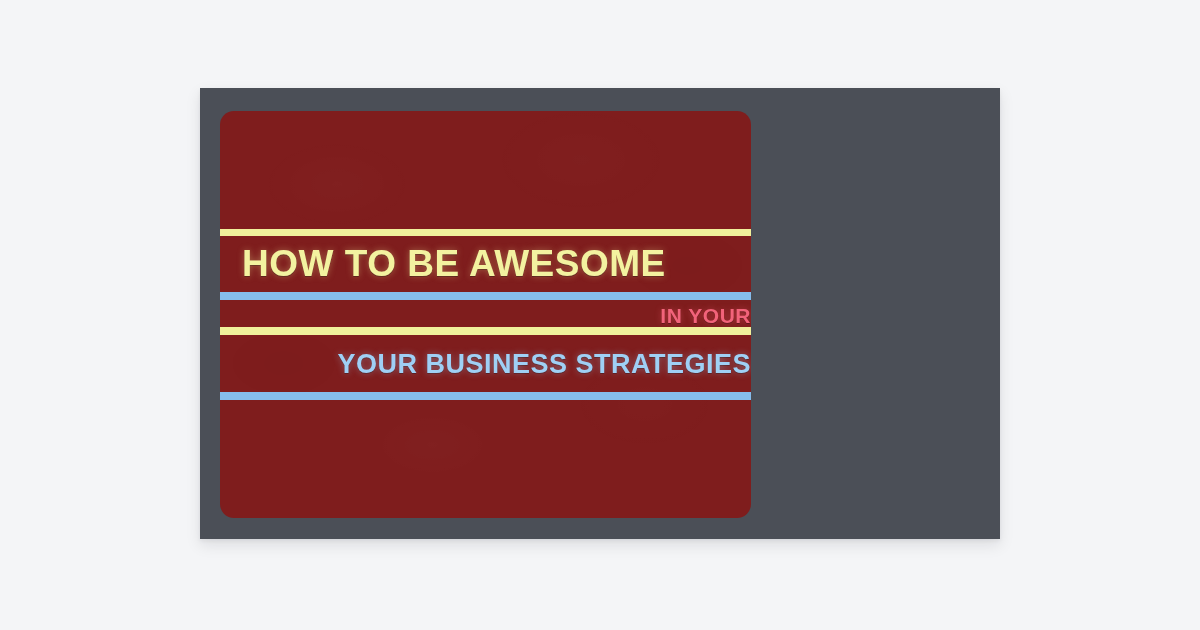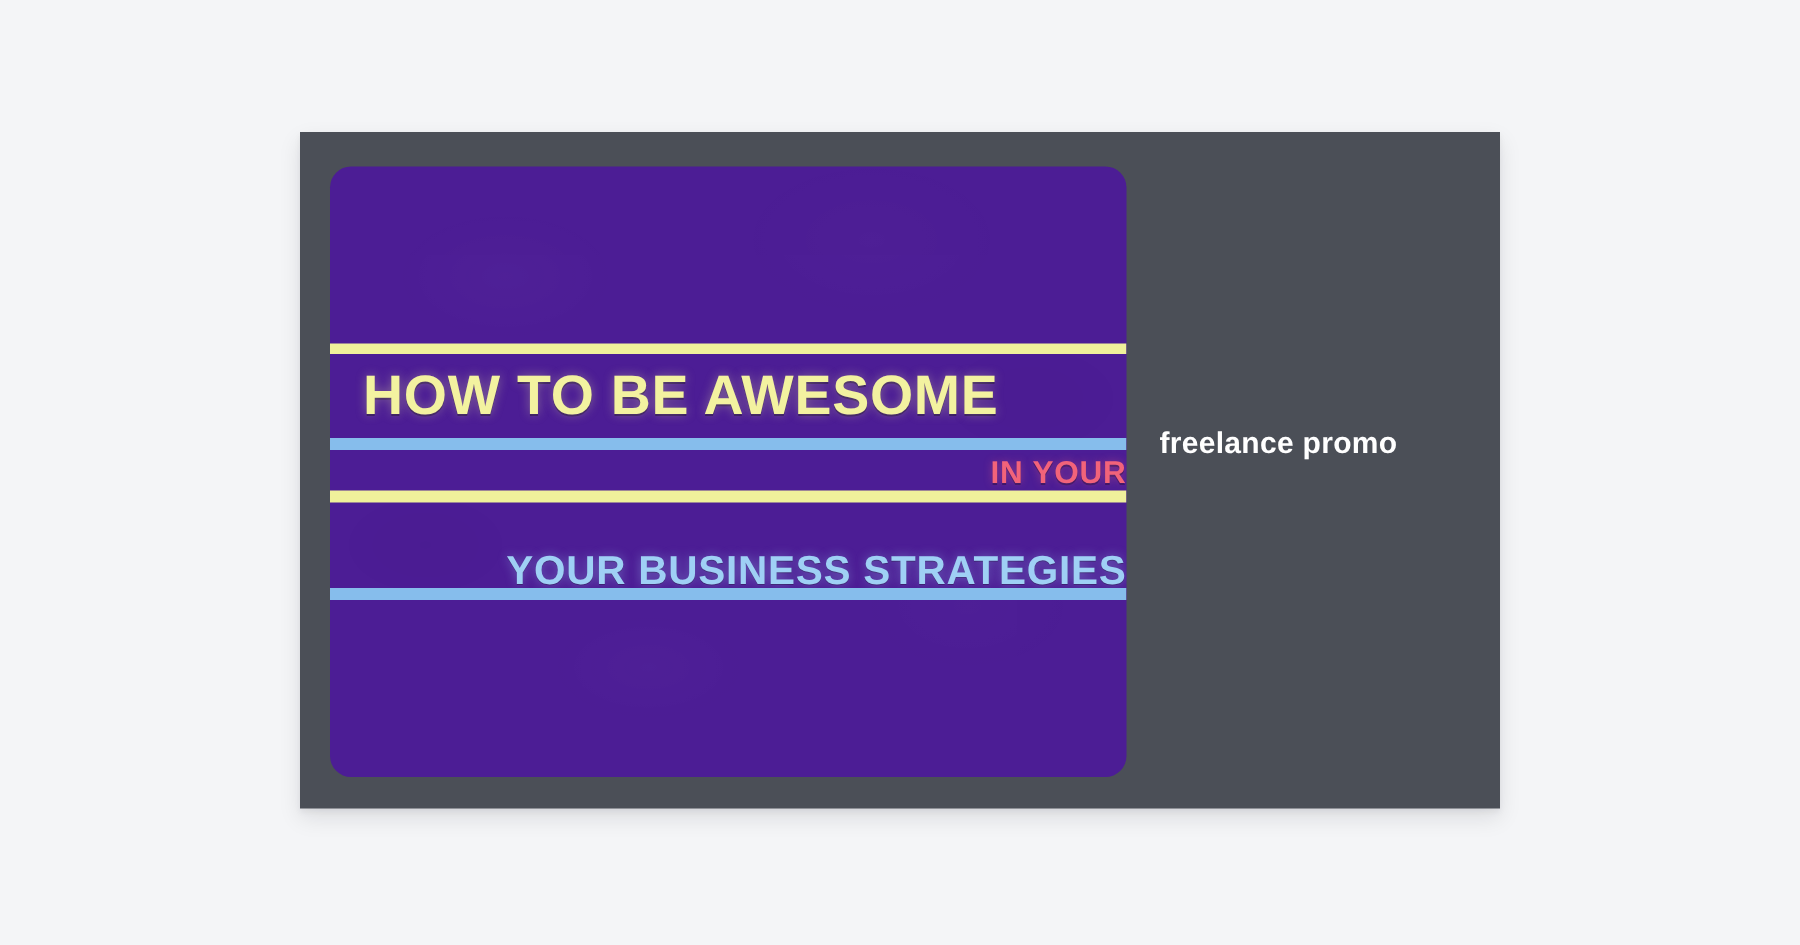--- a/index.html
+++ b/index.html
@@ -30,21 +30,21 @@
     align-items: center;
   }
 
   
   #video-card {
     position: absolute;
     left: 20px;
     top: 23px;
     width: 531px;
     height: 407px;
-    background: #4c1d95;
+    background: #7f1d1d;
     border-radius: 14px;
     overflow: hidden;
   }
 
   
   #card-texture {
     position: absolute;
     inset: 0;
     pointer-events: none;
     opacity: 0.55;
@@ -102,21 +102,20 @@
 
   #headline-sub {
     top: 238px;
     color: #9fd0f5;
     font-size: 27px;
     text-align: right;
     padding-right: 0px;
     box-sizing: border-box;
     text-shadow: 0 0 7px rgba(159, 208, 245, 0.40),
                  0 1px 0 rgba(0, 0, 0, 0.30);
-    margin-top: 16px;
   }
 
   
   #caption {
     position: absolute;
     left: 573px;
     top: 197px;
     color: #ffffff;
     font-size: 20px;
     font-weight: bold;
@@ -142,15 +141,14 @@
     <div class="line" id="headline-middle">IN YOUR</div>
 
     <div class="rule yellow" id="rule-mid-yellow"></div>
 
     <div class="line" id="headline-sub">YOUR BUSINESS STRATEGIES</div>
 
     <div class="rule blue" id="rule-bottom-blue"></div>
 
   </div>
 
-  <div id="caption">freelance promo</div>
 
 </div>
 
 </body></html>

